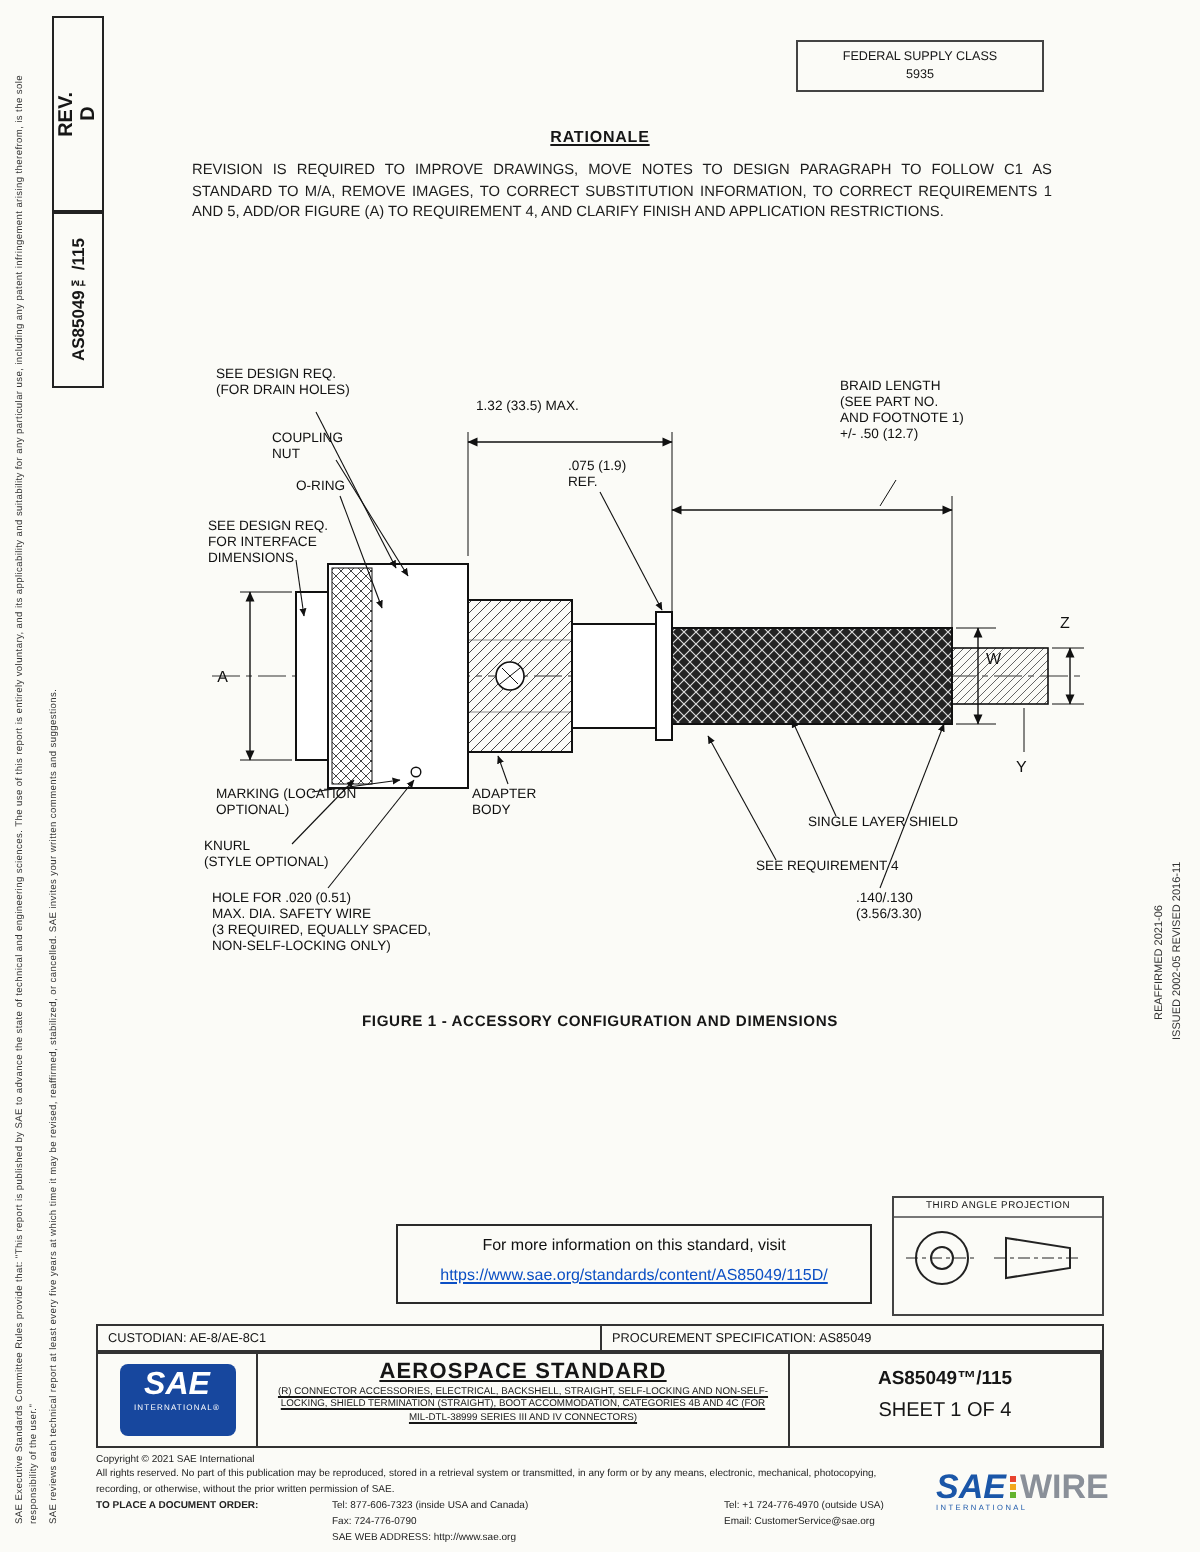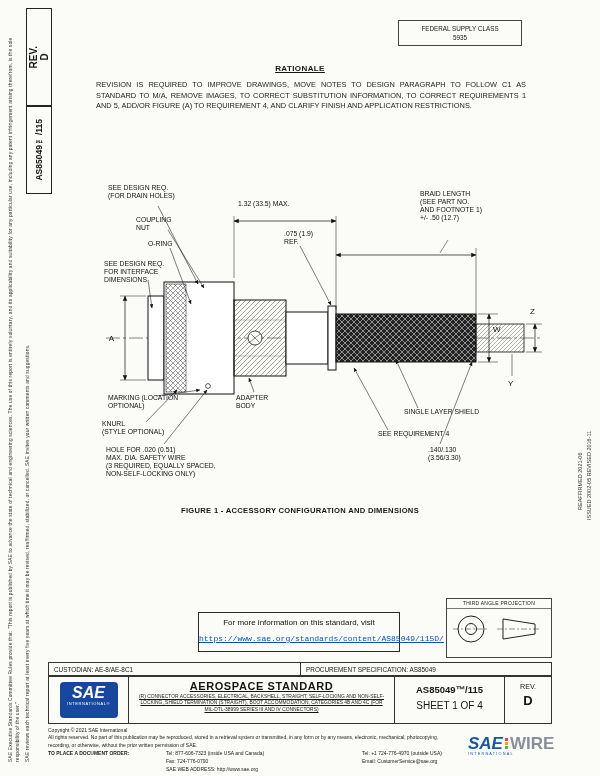--- a/index.html
+++ b/index.html
@@ -28,23 +28,23 @@
   .body-par { left:96px; width:430px; font-size:7.4px; line-height:1.42; text-align:justify; color:#1c1c1c; }
 
   
   .fig { left:48px; top:178px; width:504px; height:326px; }
   .fig svg { position:absolute; left:0; top:0; }
   .fig-label { position:absolute; font-size:6.8px; line-height:1.18; white-space:pre-line; color:#101010; }
   .dimtxt { font-size:8px; fill:#101010; font-family:"Liberation Sans",sans-serif; }
   .fig-caption { left:48px; top:506px; width:504px; text-align:center; font-size:7.6px; font-weight:bold; letter-spacing:.3px; }
 
   
-  .info-box { left:198px; top:612px; width:202px; height:40px; border:1.4px solid #2a2a2a; text-align:center; padding-top:5px; }
+  .info-box { left:198px; top:612px; width:238px; height:40px; border:1.4px solid #2a2a2a; text-align:center; padding-top:5px; }
   .info-box .l1 { font-size:8px; color:#111; }
-  .info-box .url { font-size:8px; color:#0b4fc4; text-decoration:underline; display:inline-block; margin-top:3px; cursor:pointer;font-family:Liberation Mono, monospace; }
+  .info-box .url { font-size:8px; color:#0b4fc4; text-decoration:underline; display:inline-block; margin-top:3px; cursor:pointer; }
 
   
   .proj-box { left:446px; top:598px; width:106px; height:60px; border:1px solid #444; }
   .proj-box .t { font-size:4.9px; text-align:center; padding-top:2px; letter-spacing:.3px; border-bottom:1px solid #777; padding-bottom:2px; }
 
   
   .cust-row { left:48px; top:662px; width:504px; height:14px; border:1px solid #333; display:flex; font-size:6.4px; align-items:center; }
   .cust-row .c1 { width:252px; padding-left:5px; border-right:1px solid #333; height:100%; display:flex; align-items:center; }
   .cust-row .c2 { flex:1; padding-left:5px; }
 
@@ -256,24 +256,20 @@
     </div>
     <div class="tb-center">
       <div class="h">AEROSPACE STANDARD</div>
       <div class="d">(R) CONNECTOR ACCESSORIES, ELECTRICAL, BACKSHELL, STRAIGHT, SELF-LOCKING AND NON-SELF-LOCKING, SHIELD TERMINATION (STRAIGHT), BOOT ACCOMMODATION, CATEGORIES 4B AND 4C (FOR MIL-DTL-38999 SERIES III AND IV CONNECTORS)</div>
     </div>
     <div class="tb-right">
       <div class="tb-num">
         <div class="n">AS85049™/115</div>
         <div class="sh">SHEET 1 OF 4</div>
       </div>
-      <div class="tb-rev">
-        <div class="rl">REV.</div>
-        <div class="rv">D</div>
-      </div>
     </div>
   </div>
 
   <div class="abs foot">
     <div>Copyright © 2021 SAE International</div>
     <div style="width:410px;">All rights reserved. No part of this publication may be reproduced, stored in a retrieval system or transmitted, in any form or by any means, electronic, mechanical, photocopying, recording, or otherwise, without the prior written permission of SAE.</div>
     <div class="contact-row">
       <span class="c-order">TO PLACE A DOCUMENT ORDER:</span>
       <span class="c-a">Tel: 877-606-7323 (inside USA and Canada)</span>
       <span class="c-b">Tel: +1 724-776-4970 (outside USA)</span>

